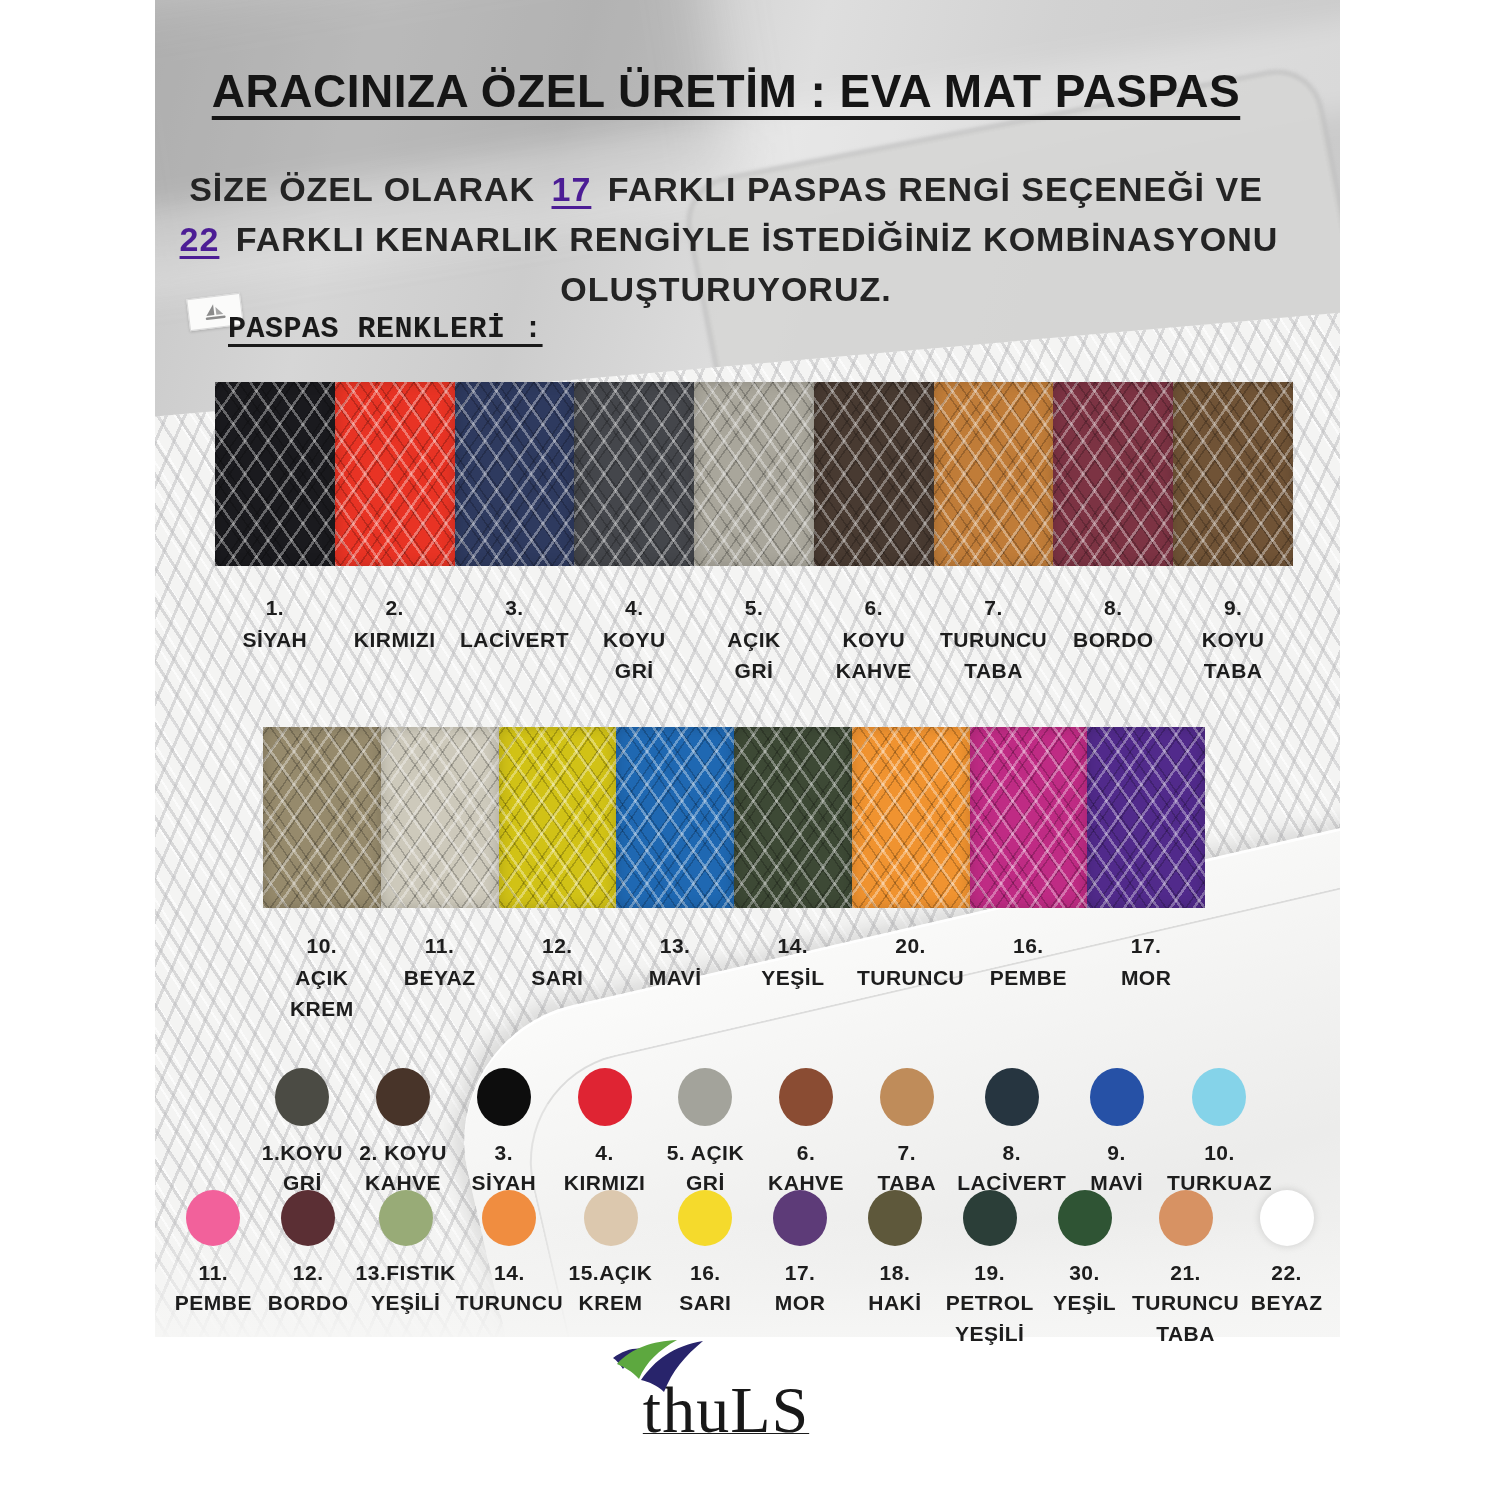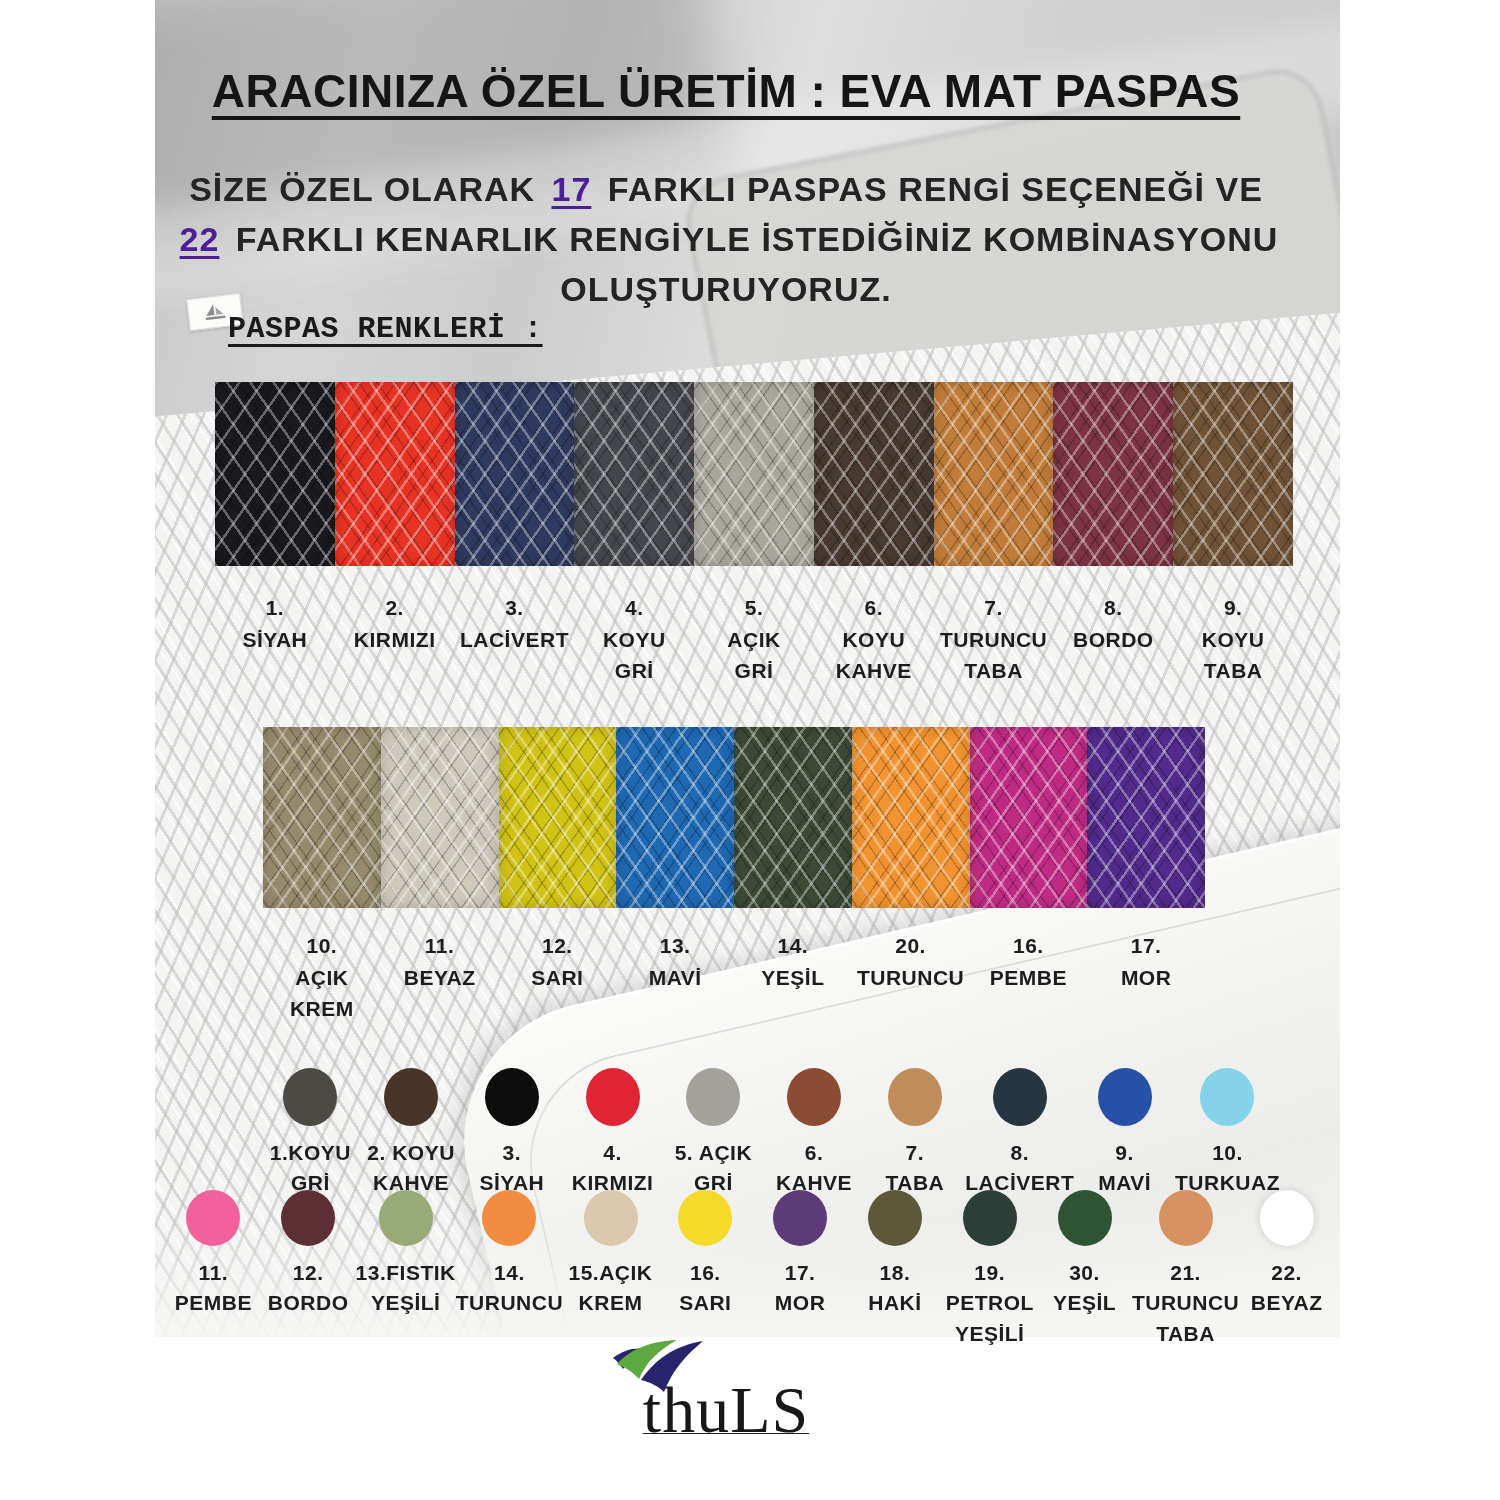--- a/index.html
+++ b/index.html
@@ -63,21 +63,21 @@
         repeating-linear-gradient(55deg,  rgba(0,0,0,.20) 4px 5.5px,  rgba(0,0,0,0) 5.5px 19px),
         repeating-linear-gradient(125deg, rgba(0,0,0,.20) 4px 5.5px,  rgba(0,0,0,0) 5.5px 19px);
       box-shadow:inset 0 0 14px rgba(0,0,0,.18);}
   #paspas-row1 .p-swatch{height:184px;}
   #paspas-row2 .p-swatch{height:181px;}
   .p-label{margin-top:26px;font-size:21px;font-weight:bold;letter-spacing:.5px;line-height:1.5;
       text-align:center;white-space:pre-line;color:#1d1d1d;}
   #paspas-row2 .p-label{margin-top:22px;}
 
   
-  #kenarlik-row1{left:260px;top:1068px;width:1020px;}
+  #kenarlik-row1{left:252px;top:1068px;width:1020px;}
   #kenarlik-row2{left:166px;top:1190px;width:1168px;}
   .k-cell{flex:1;display:flex;flex-direction:column;align-items:center;}
   .k-circle{width:54px;height:58px;border-radius:50%;background-color:var(--c,#888);}
   #kenarlik-row2 .k-circle{height:56px;}
   .k-circle.white{box-shadow:0 0 8px rgba(0,0,0,.15);}
   .k-label{margin-top:12px;font-size:21px;font-weight:bold;letter-spacing:.5px;line-height:1.45;
       text-align:center;white-space:pre-line;color:#1d1d1d;}
 
   
   .logo{position:absolute;left:0;top:1372px;width:100%;display:flex;justify-content:center;text-decoration:underline;}

